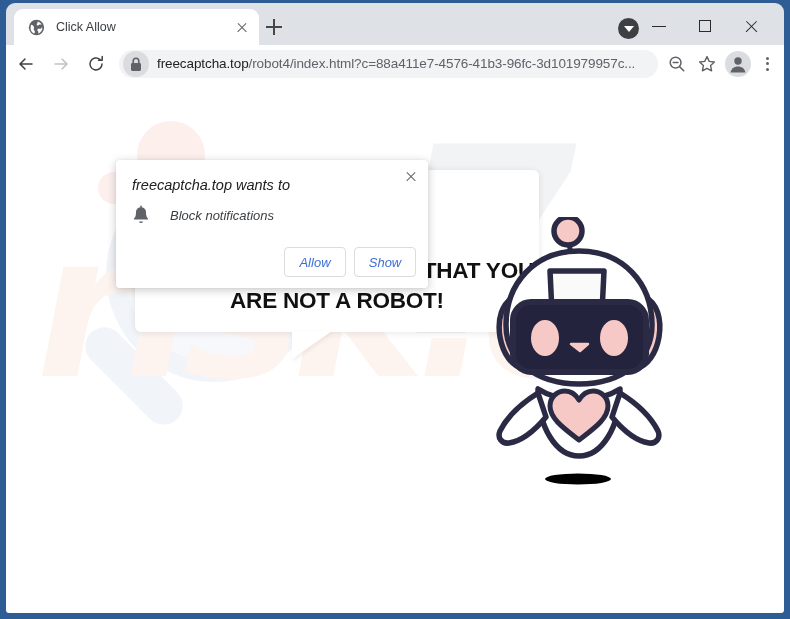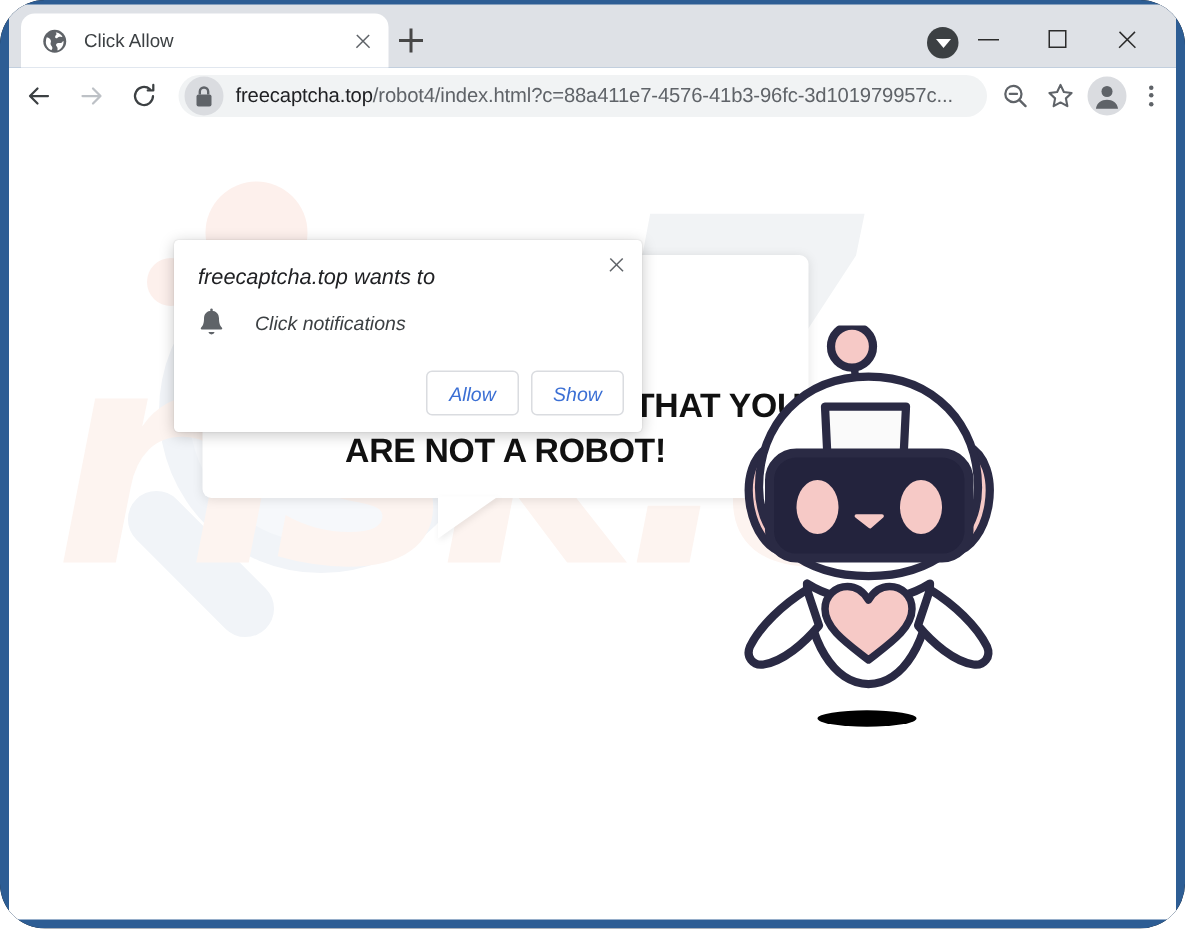--- a/index.html
+++ b/index.html
@@ -5,23 +5,22 @@
   * { box-sizing: border-box; }
   html, body {
     margin: 0; padding: 0;
     width: 790px; height: 619px;
     overflow: hidden;
     font-family: "Liberation Sans", sans-serif;
   }
   #screen {
     position: relative;
     width: 790px; height: 619px;
-    background: #000000;
+    background: #3b82f6;
     overflow: hidden;
-    border-radius: 30px;
   }
 
   
   .win-frame {
     position: absolute;
     left: 0; top: 0; right: 0; bottom: 0;
     background: #2d5d94;
   }
   .titlebar {
     position: absolute;
@@ -484,21 +483,21 @@
       <span class="perm-close"></span>
       <div class="perm-title">freecaptcha.top wants to</div>
       <div class="perm-row">
         <span class="perm-bell">
           <svg width="18" height="20" viewBox="0 0 18 20">
             <path d="M9 2.2c-3 0-5 2.1-5 5.2 0 3.6-.9 5-2 6.1-.4.4-.1 1.1.5 1.1h13c.6 0 .9-.7.5-1.1-1.1-1.1-2-2.5-2-6.1 0-3.1-2-5.2-5-5.2z" fill="#5f6368"></path>
             <path d="M6.9 16.4a2.2 2.2 0 0 0 4.2 0z" fill="#5f6368"></path>
             <rect x="8.2" y="0.6" width="1.6" height="2.4" rx="0.8" fill="#5f6368"></rect>
           </svg>
         </span>
-        <span class="perm-label">Click notifications</span>
+        <span class="perm-label">Block notifications</span>
       </div>
       <div class="perm-actions">
         <div class="perm-btn">Allow</div>
         <div class="perm-btn">Show</div>
       </div>
     </div>
 
   </div>
 </div>
 

